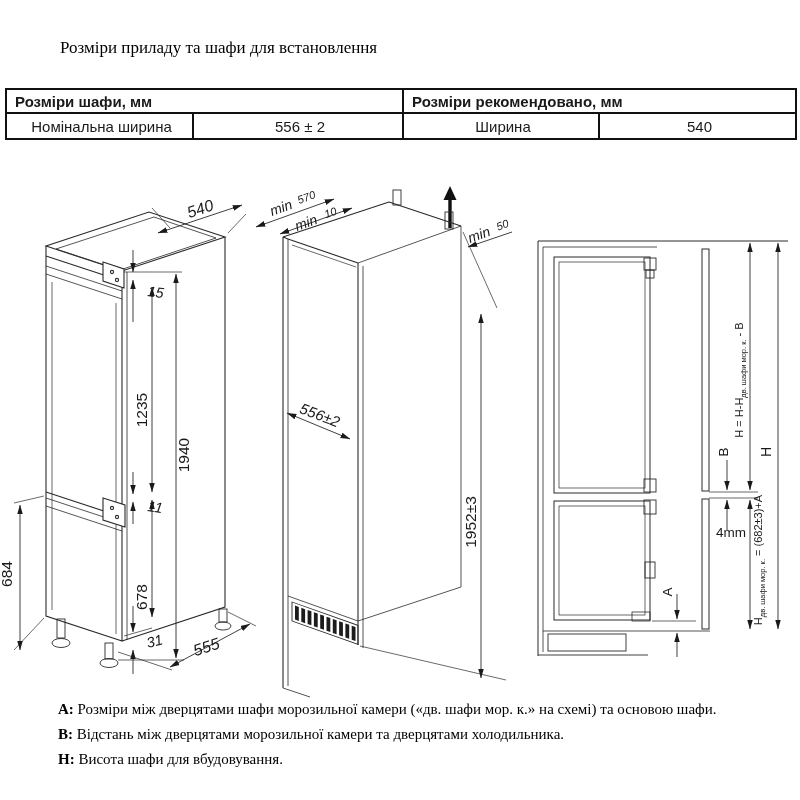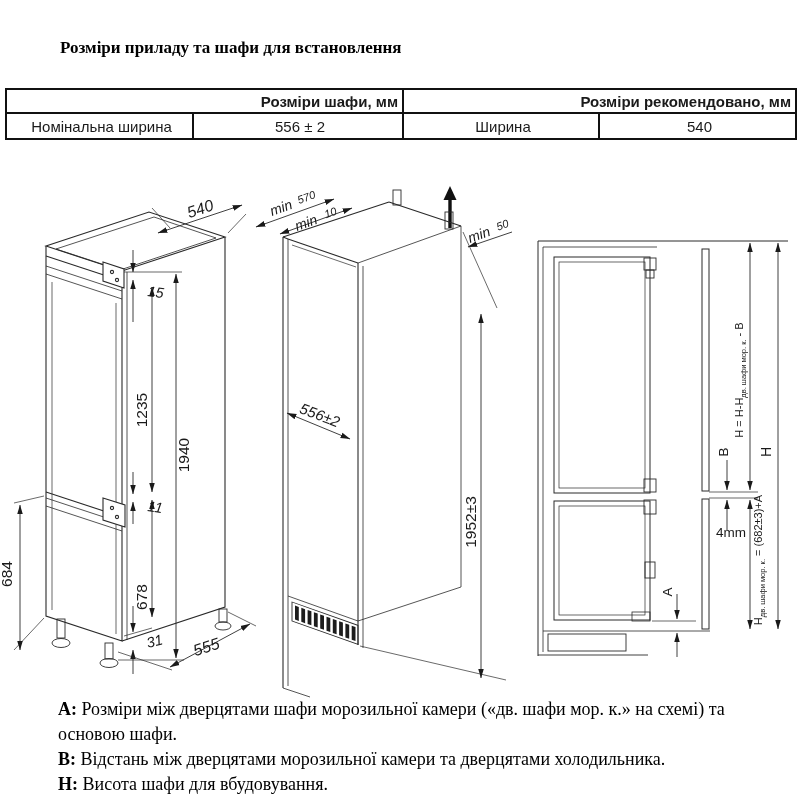--- a/index.html
+++ b/index.html
@@ -1,27 +1,27 @@
 <!DOCTYPE html>
 <html><head>
 <meta charset="utf-8">
 <style>
   html,body{margin:0;padding:0;background:#fff;}
   #page{position:relative;width:800px;height:800px;background:#fff;overflow:hidden;
         font-family:"Liberation Sans",sans-serif;color:#111;}
   .title{position:absolute;left:60px;top:38px;font-family:"Liberation Serif",serif;
-         font-weight:bold;font-size:17px;color:#000;}
+         font-weight:normal;font-size:17px;color:#000;}
   table.dims{position:absolute;left:5px;top:88px;width:790px;border-collapse:collapse;
          table-layout:fixed;font-size:15px;color:#1a1a1a;}
   table.dims th,table.dims td{border:2px solid #111;padding:1px 4px 1px 8px;overflow:hidden;
          white-space:nowrap;}
-  table.dims th{height:20px;text-align:right;font-weight:bold;}
+  table.dims th{height:20px;text-align:left;font-weight:bold;}
   table.dims td{height:22px;text-align:center;font-weight:normal;}
   .notes{position:absolute;left:58px;top:697px;width:720px;font-family:"Liberation Serif",serif;
-         font-size:18px;line-height:25px;color:#000;}
+         font-size:15px;line-height:25px;color:#000;}
   .notes b{font-weight:bold;}
   svg text{font-family:"Liberation Sans",sans-serif;fill:#1a1a1a;}
   .dim-it{font-style:italic;}
 </style>
 </head>
 <body>
 
 <div id="page">
 
   <div class="title">Розміри приладу та шафи для встановлення</div>

